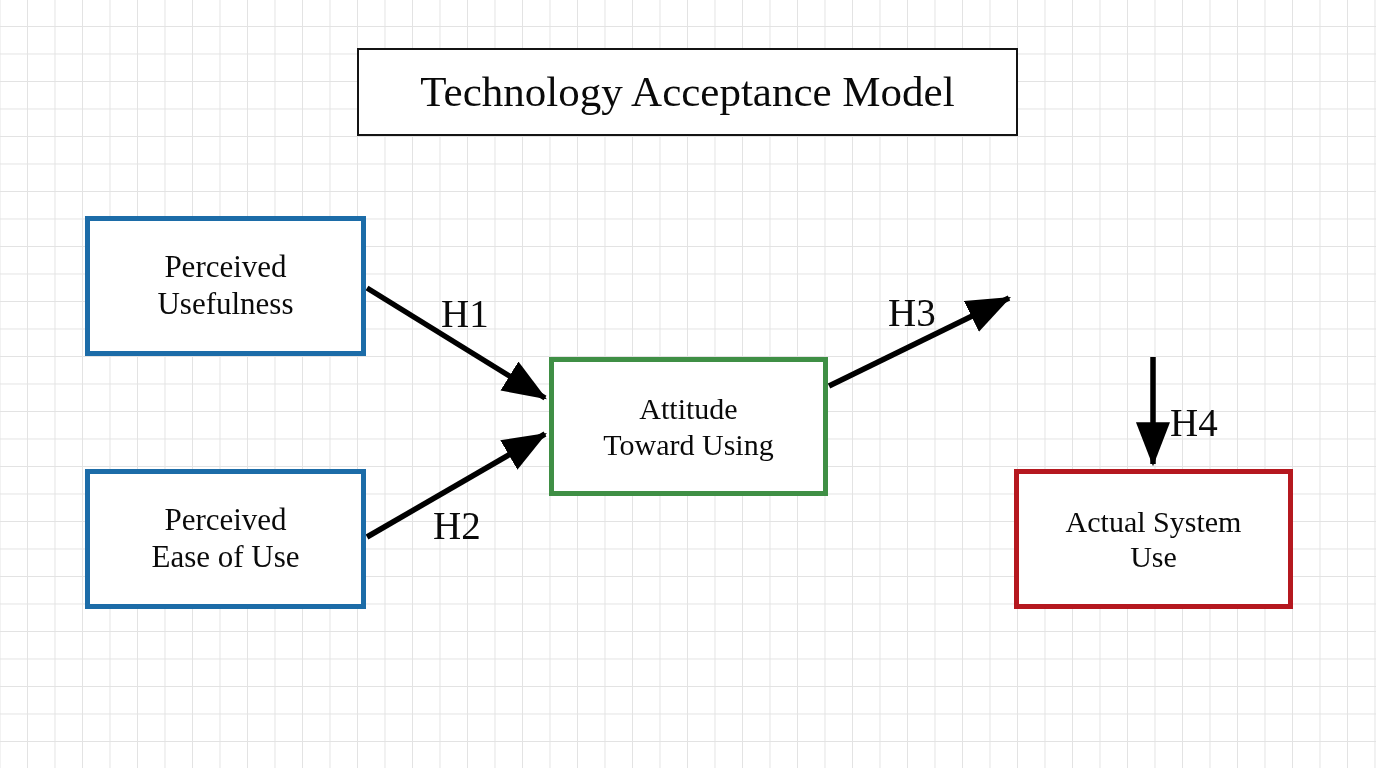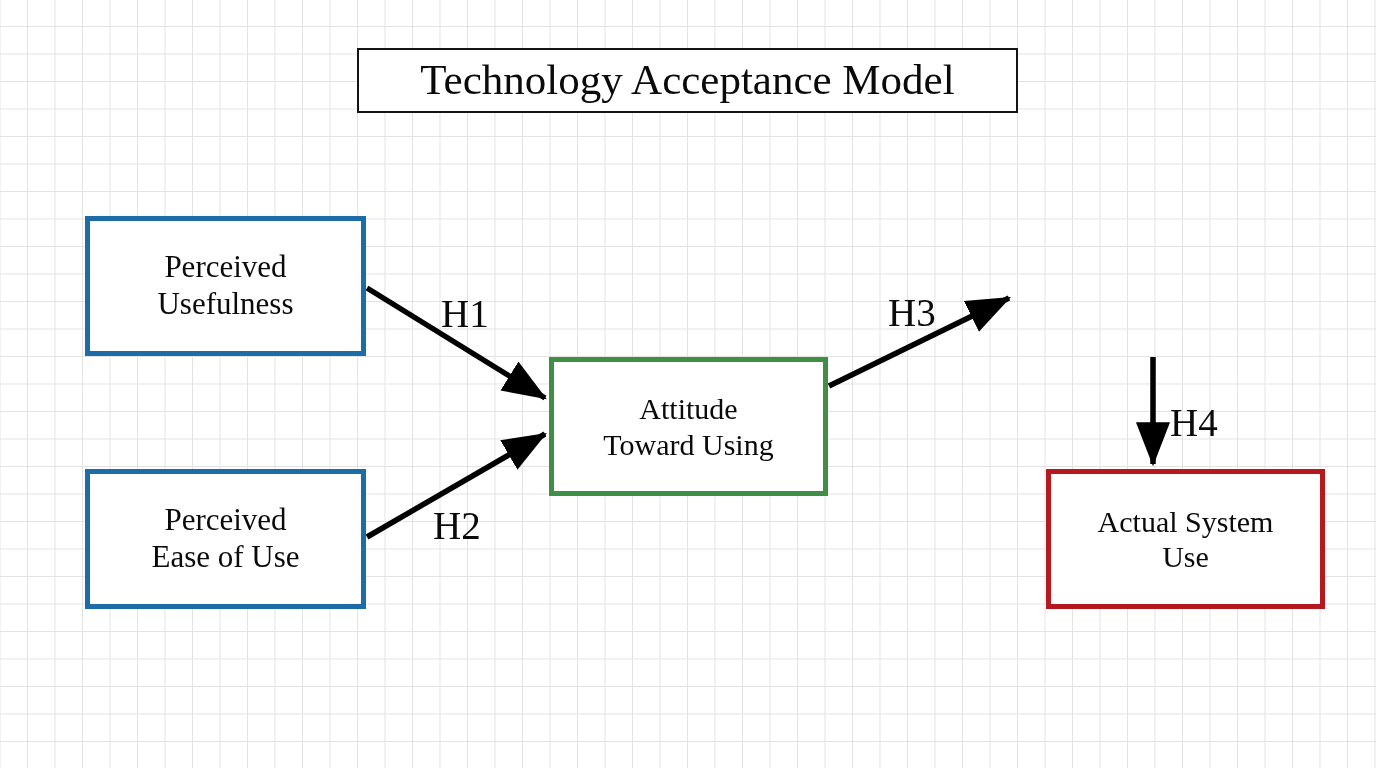--- a/index.html
+++ b/index.html
@@ -39,21 +39,21 @@
   .node-label {
     display: block;
     white-space: pre-line;
   }
 
   
   #title-box {
     left: 357px;
     top: 48px;
     width: 661px;
-    height: 65px;
+    height: 88px;
     border: 2px solid #141414;
     font-size: 43px;
   }
 
   
   #box-perceived-usefulness {
     left: 85px;
     top: 216px;
     width: 281px;
     height: 140px;
@@ -88,21 +88,20 @@
     font-size: 30px;
   }
 
   #box-actual-system-use {
     left: 1014px;
     top: 469px;
     width: 279px;
     height: 140px;
     border: 5px solid #b5181f;
     font-size: 30px;
-    margin-left: 32px;
   }
 
   
   #arrows {
     position: absolute;
     left: 0;
     top: 0;
     width: 1376px;
     height: 768px;
     pointer-events: none;

